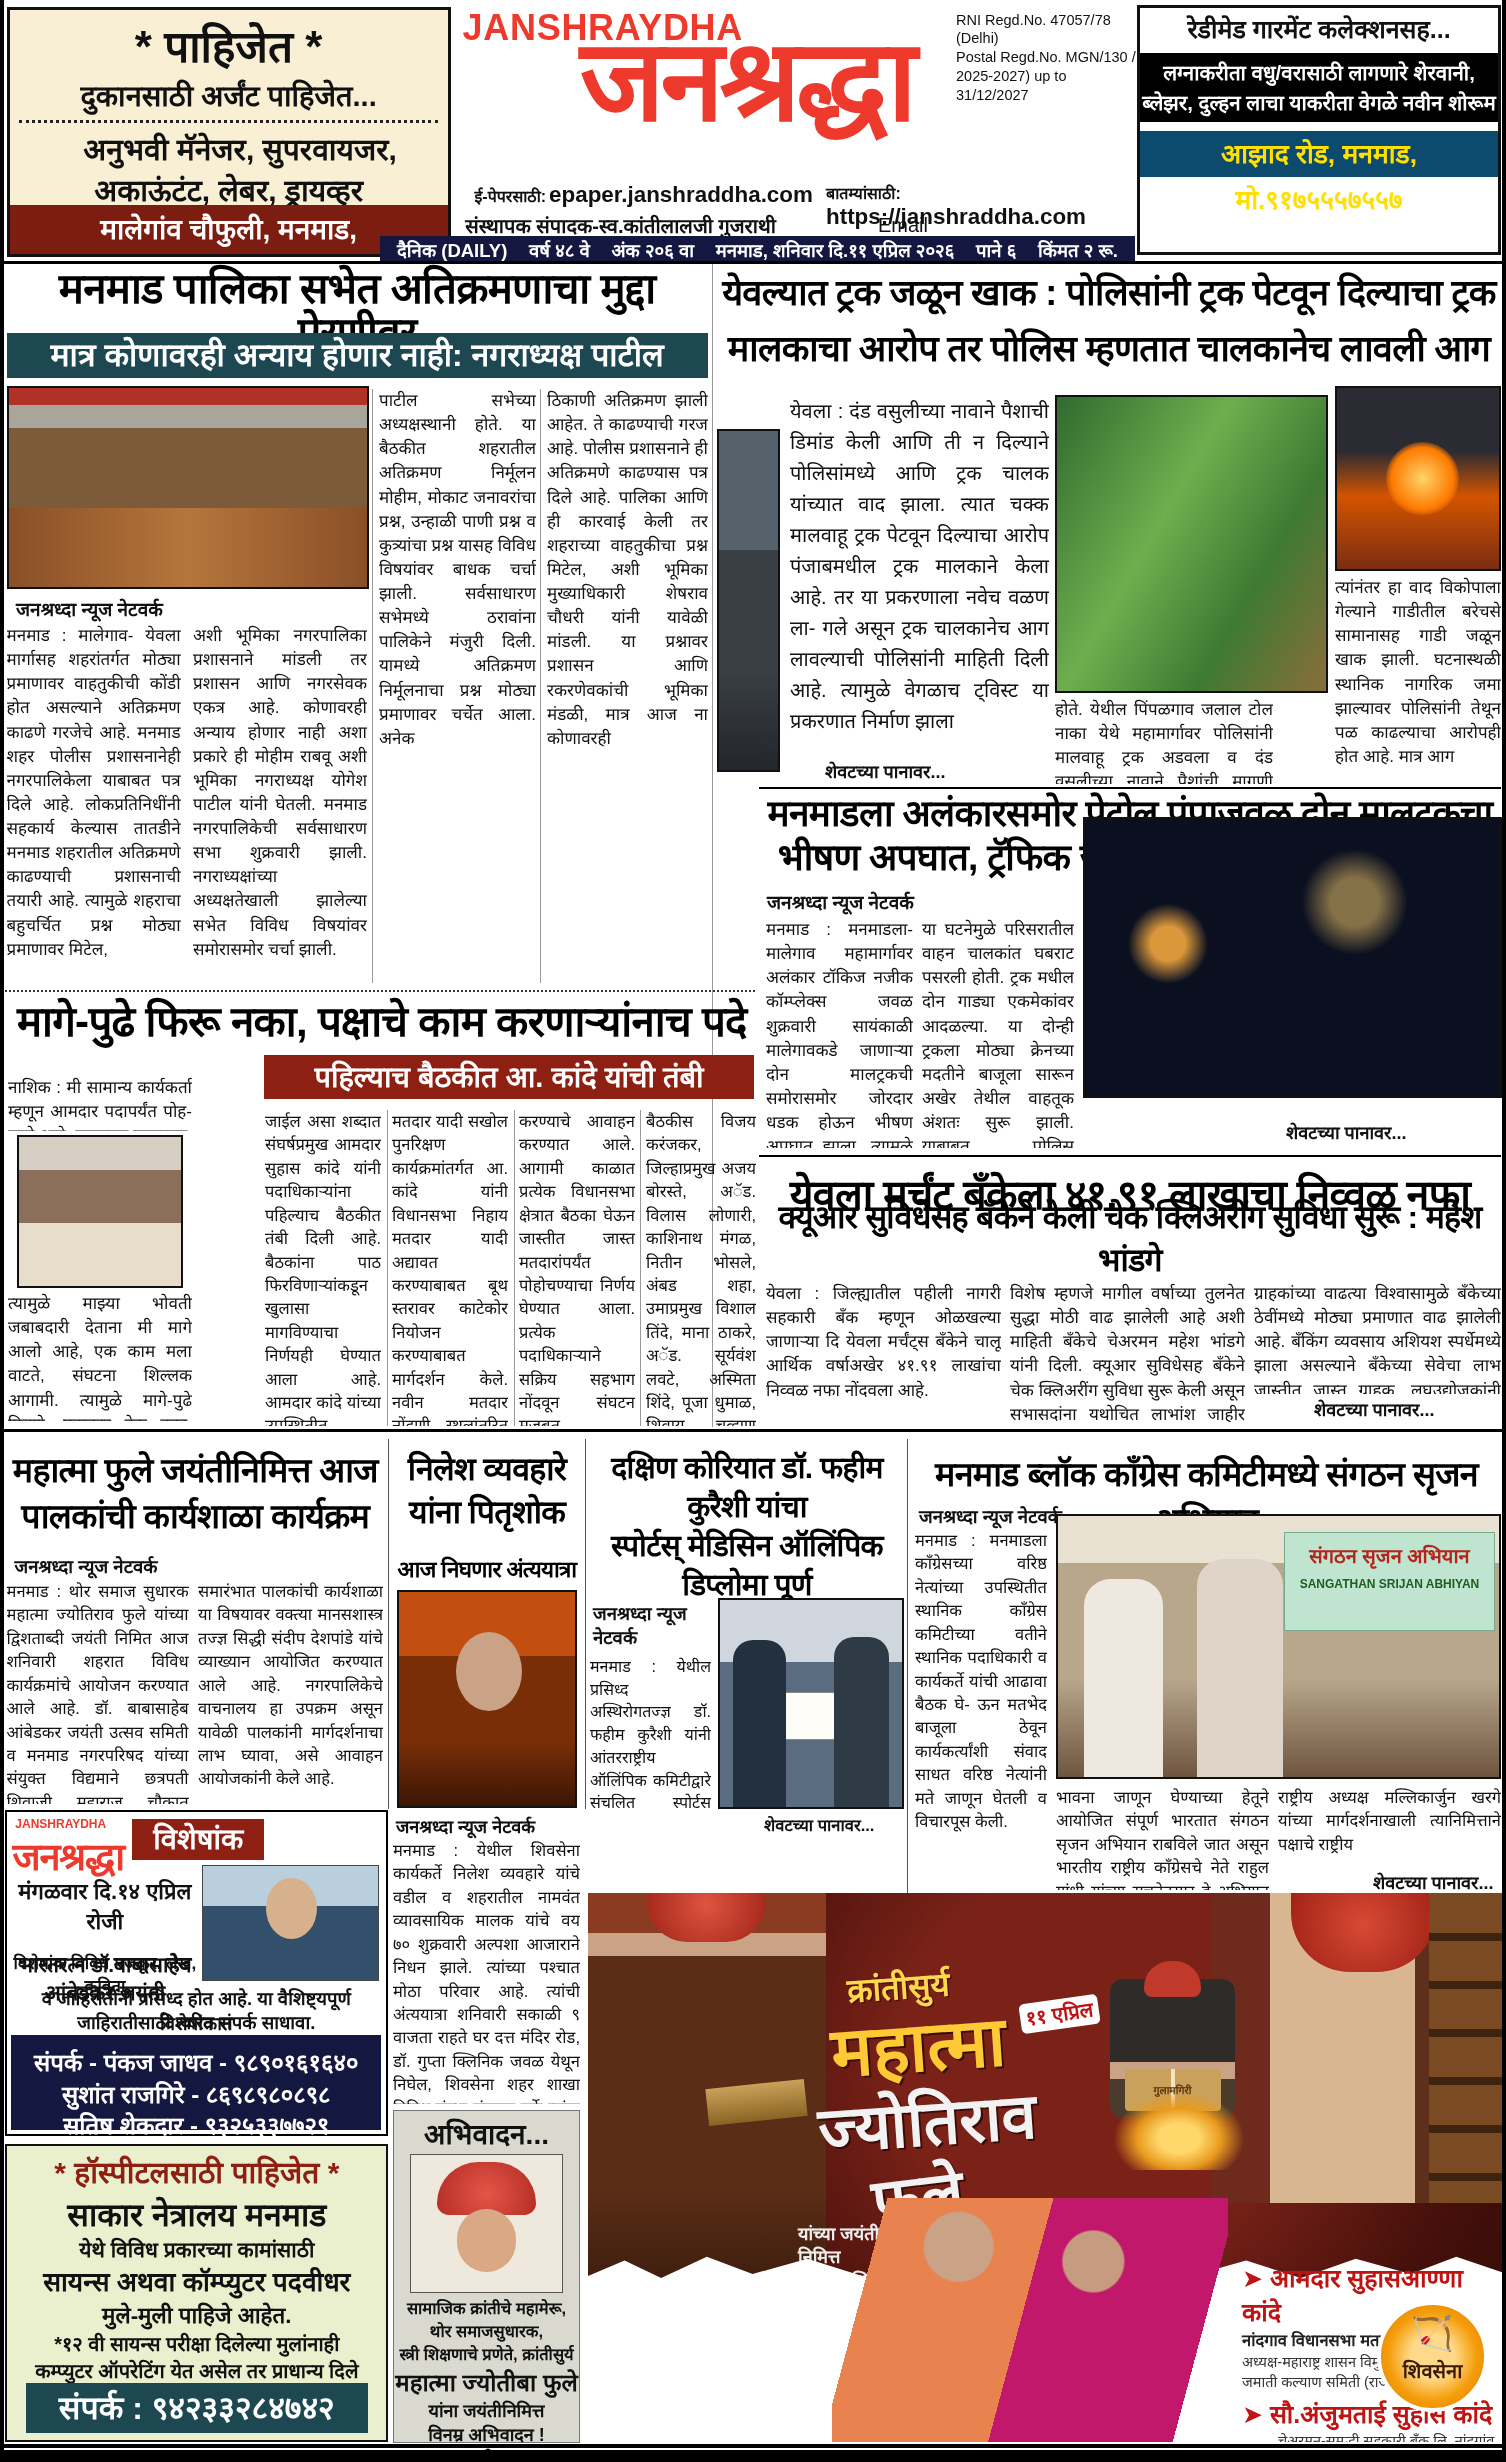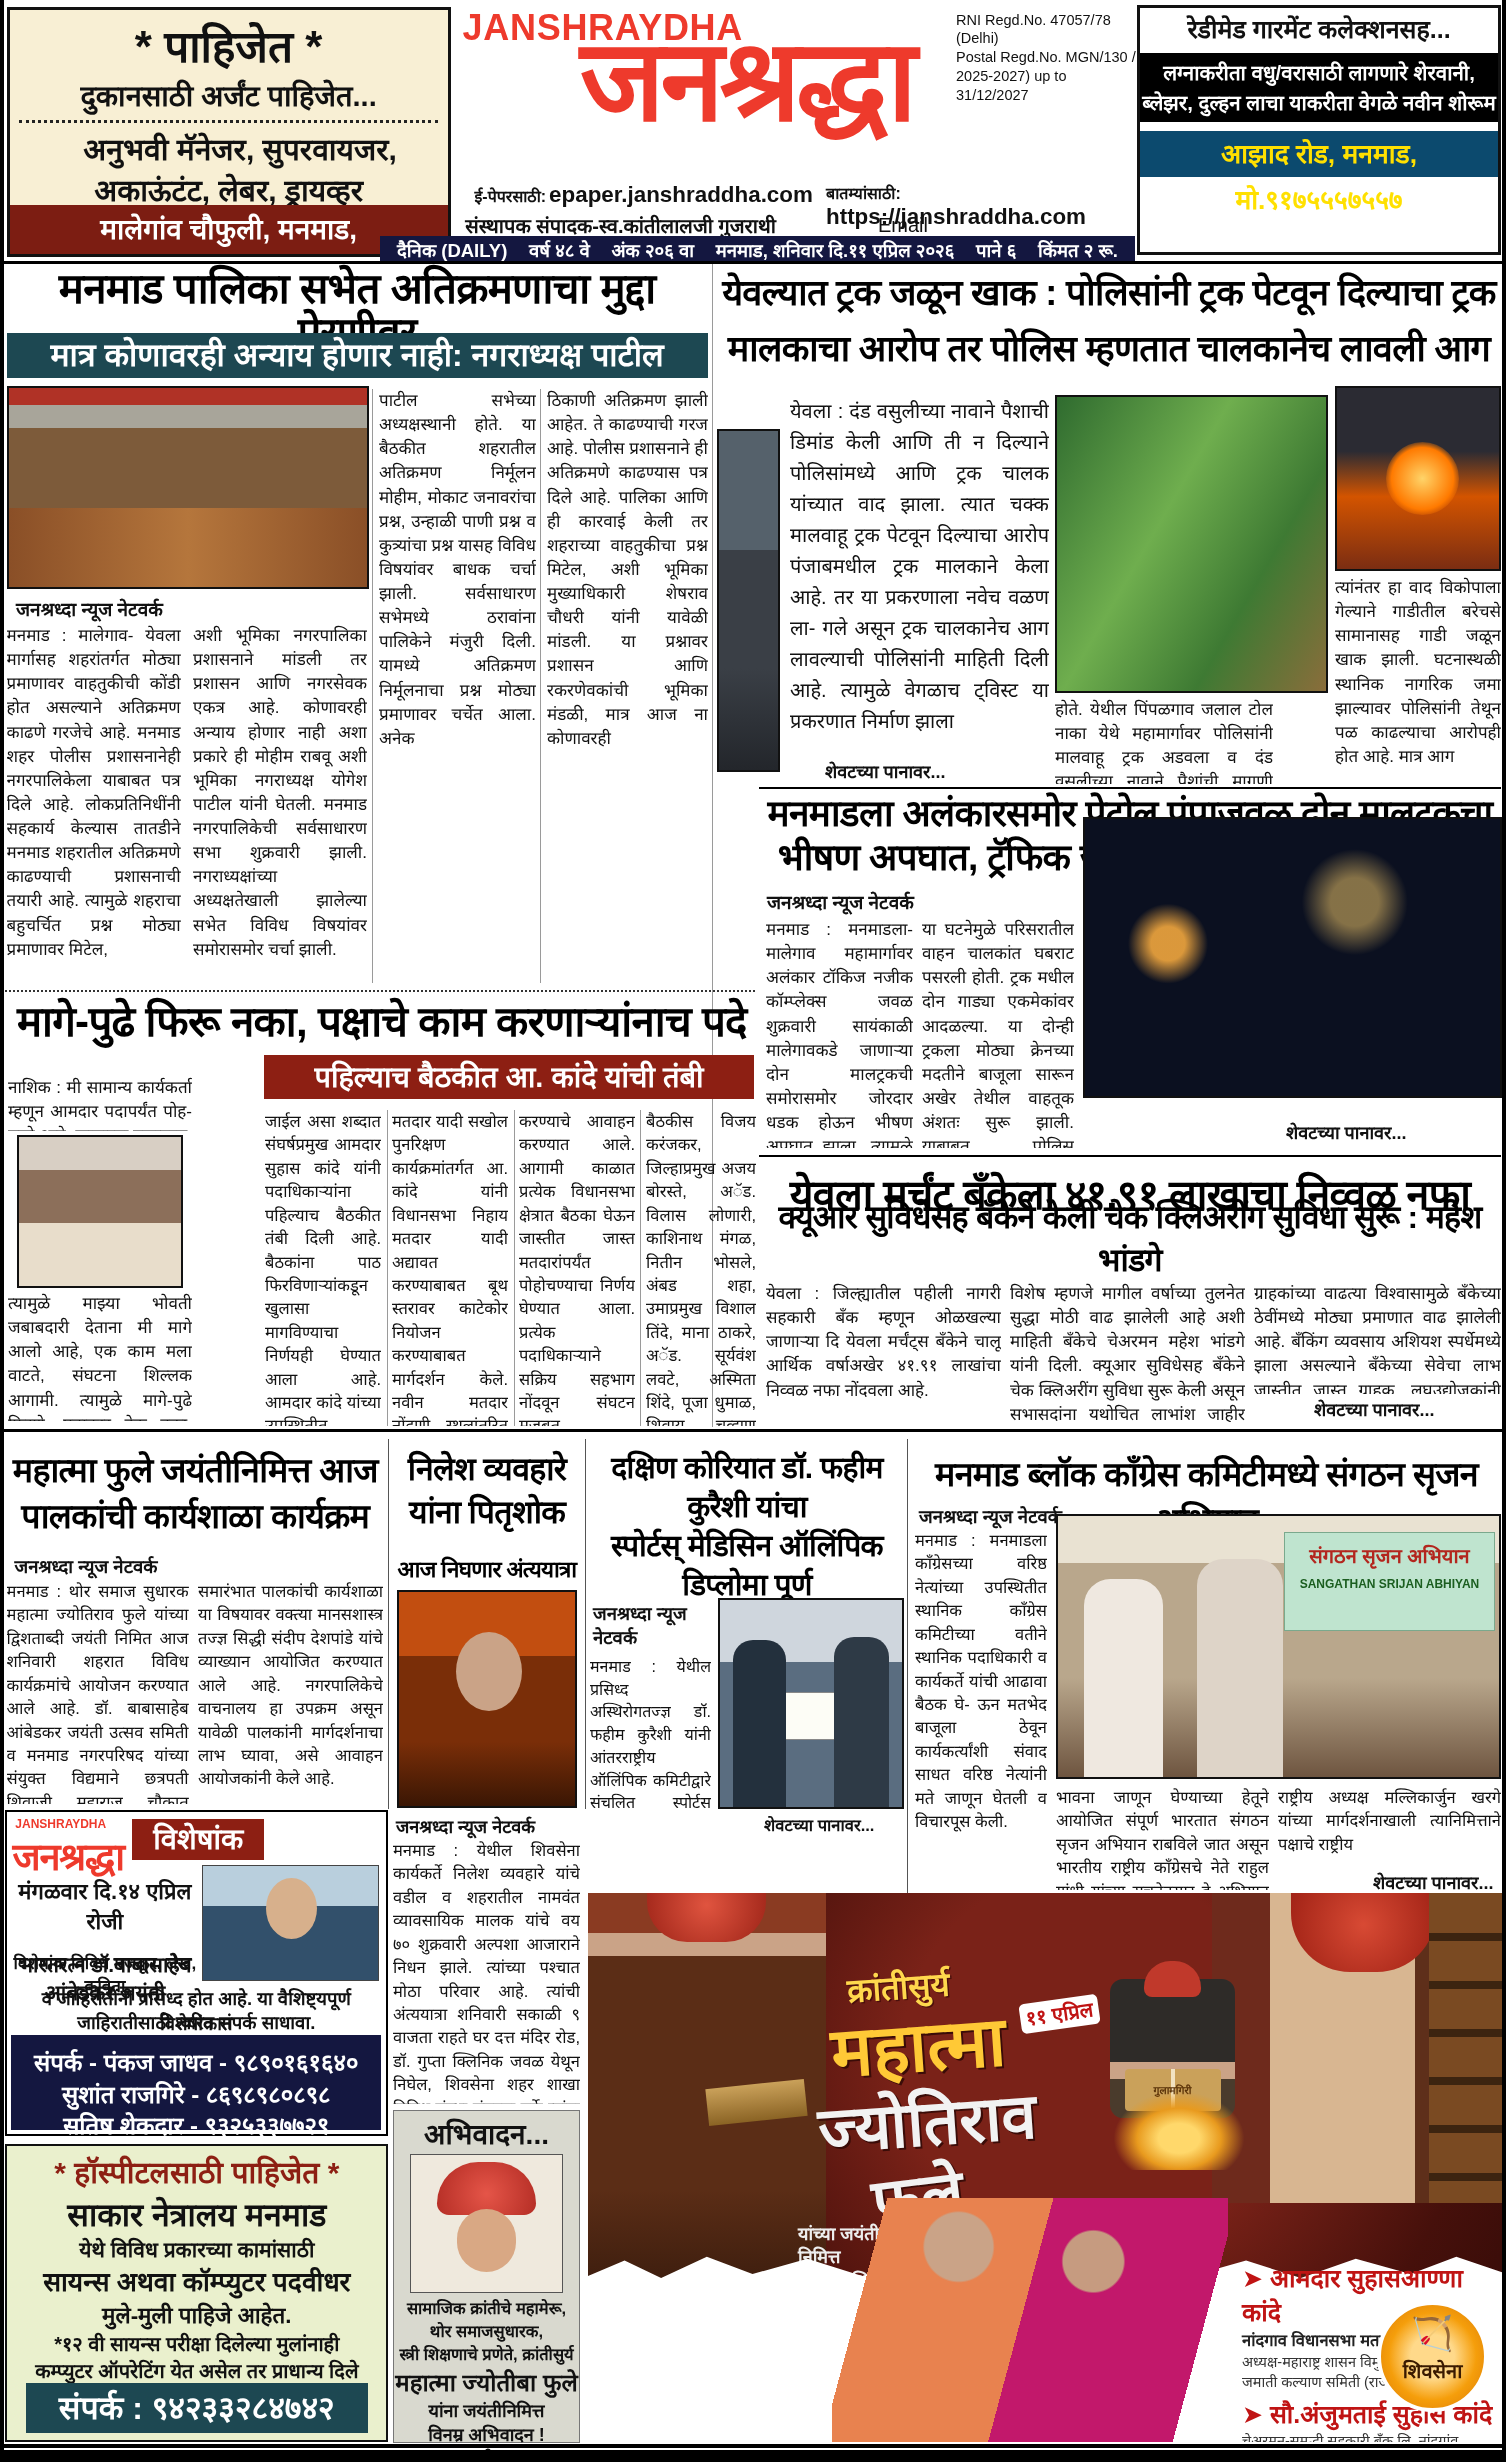--- a/index.html
+++ b/index.html
@@ -279,21 +279,21 @@
   <div class="b" style="left:654px;top:367px;width:255px;">
     <div style="color:#c01414;font-weight:900;font-size:25px;">
       <span>➤ </span><span>आमदार सुहासआण्णा कांदे</span>
     </div>
     <div style="font-weight:900;font-size:16.5px;color:#222;">नांदगाव विधानसभा मतदारसंघ</div>
     <div style="font-size:14.5px;color:#333;">अध्यक्ष-महाराष्ट्र शासन विमुक्त जाती व भटक्या</div>
     <div style="font-size:14.5px;color:#333;">जमाती कल्याण समिती (राज्यमंत्री दर्जा)</div>
     <div style="color:#c01414;font-weight:900;font-size:25px;margin-top:5.3px;">
       <span>➤ </span><span>सौ.अंजुमताई सुहास कांदे</span>
     </div>
-    <div style="font-size:14.5px;color:#333;">चेअरमन-समृद्धी सहकारी बँक लि.,नांदगांव</div>
+    <div style="font-size:14.5px;color:#333;margin-left:36px;">चेअरमन-समृद्धी सहकारी बँक लि.,नांदगांव</div>
   </div>
 
   <div style="position:absolute;left:789px;top:408px;width:111px;height:111px;border-radius:50%;border:4px solid #fff;box-sizing:border-box;
               background:radial-gradient(circle,#ffd98a 0 30%,#f59e0b 60%,#d97706 100%);text-align:center;">
     <div style="font-size:34px;line-height:57px;">🏹</div>
     <div style="font-size:20px;font-weight:900;color:#3a1a00;margin-top:-5.3px;">शिवसेना</div>
   </div>
 </div>
 
 <div class="hr" style="left:0;top:2444px;width:1506px;height:4px;"></div>

